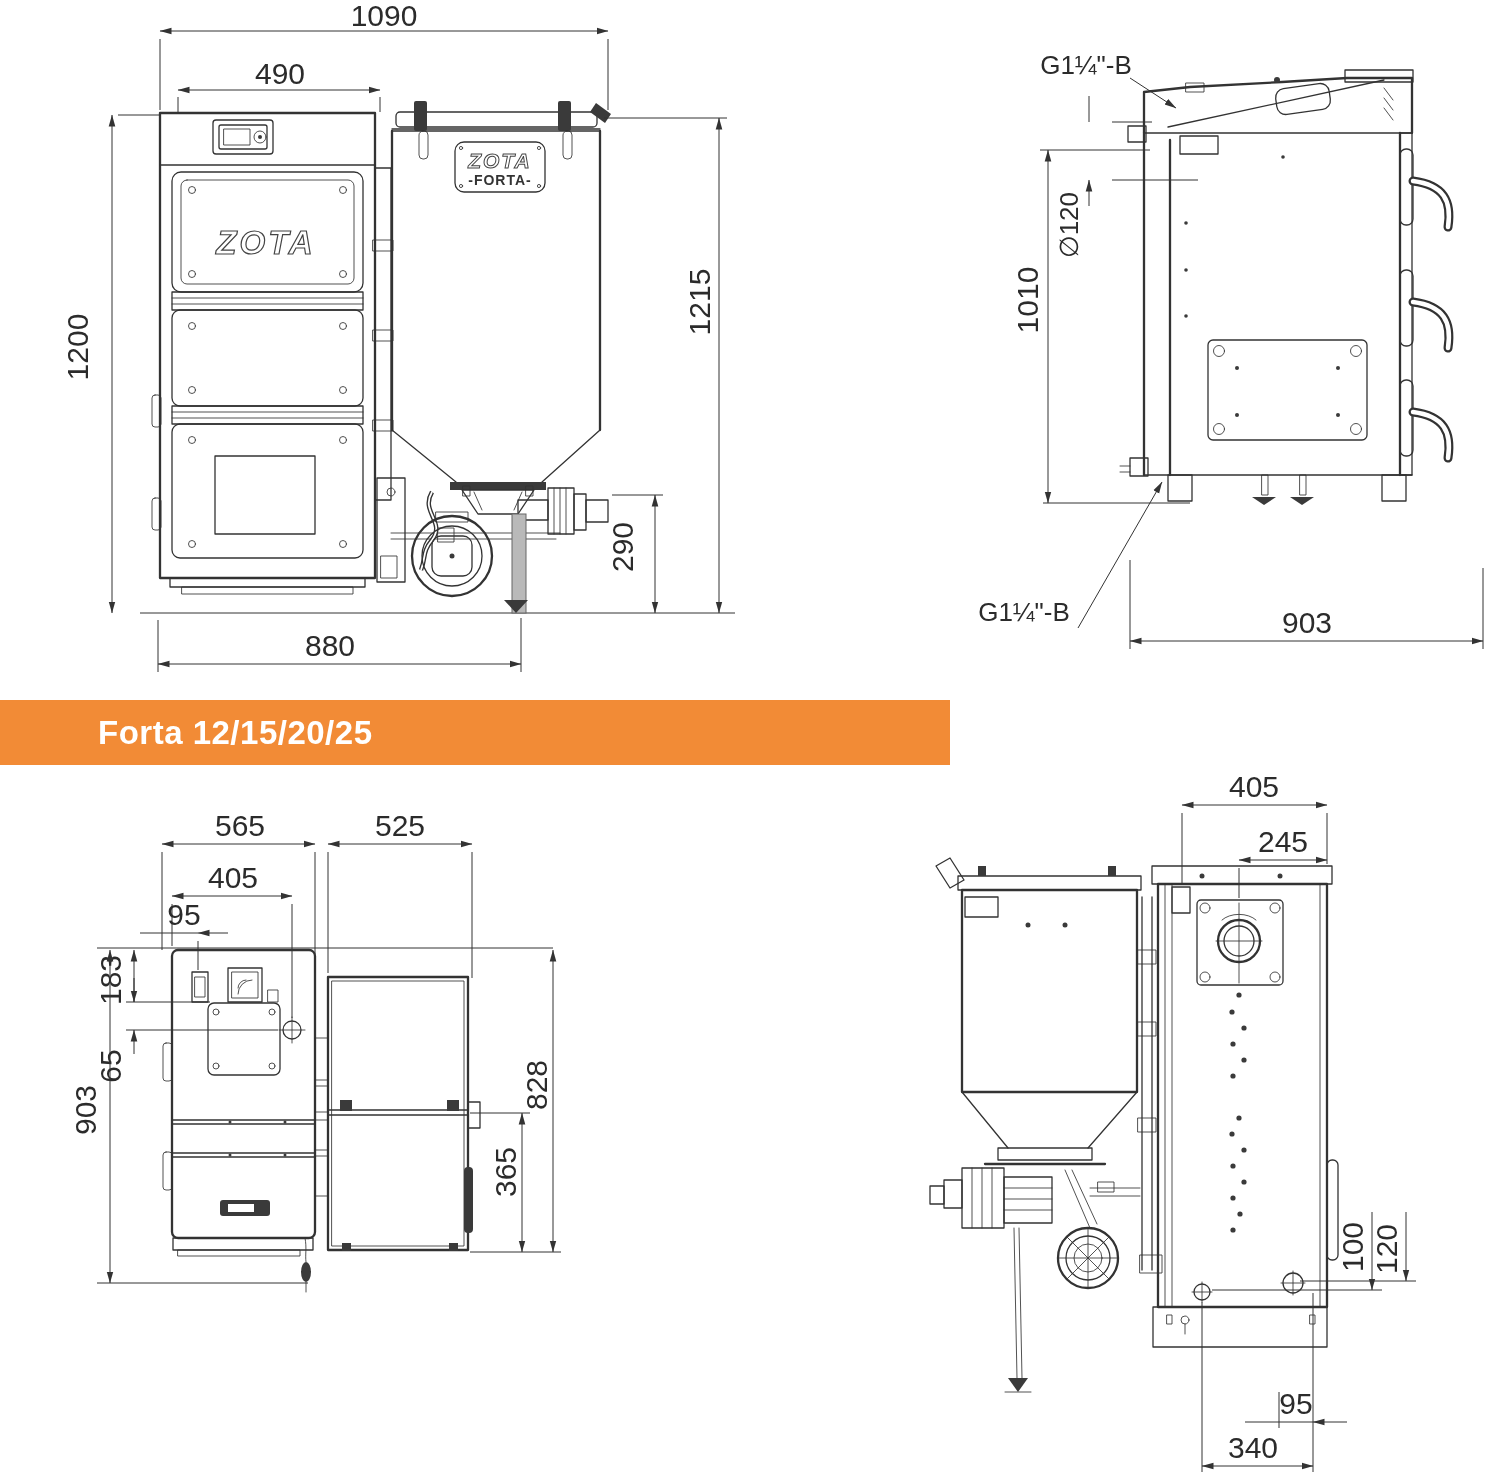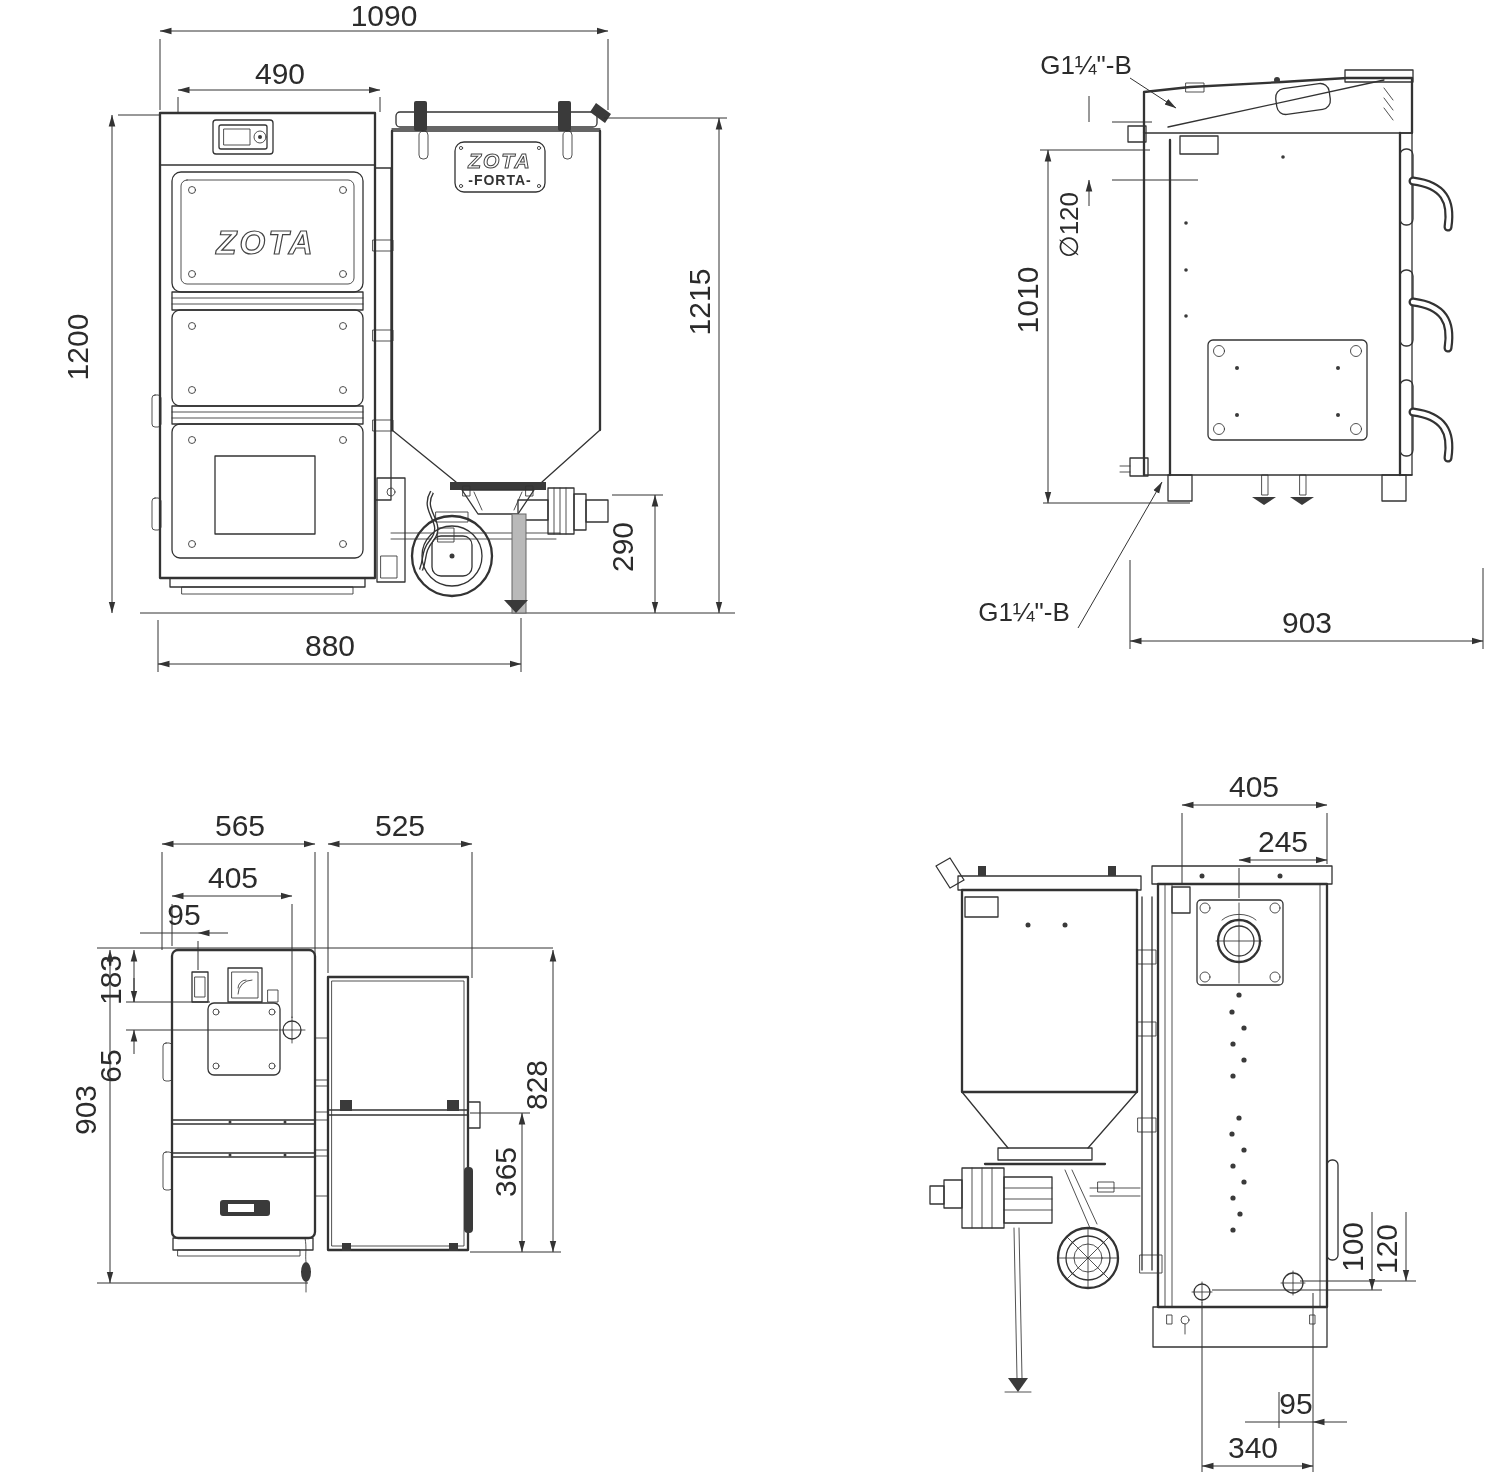--- a/index.html
+++ b/index.html
@@ -32,20 +32,23 @@
               fill:#fff;stroke:#444;stroke-width:1;}
   .model-plate{font-size:14px;font-weight:bold;letter-spacing:1px;fill:#333;stroke:none;}
   .dma{marker-start:url(#ar);marker-end:url(#ar);}
   .dme{marker-end:url(#ar);}
 </style>
 </head>
 <body>
 
 <div class="canvas">
 
+  <div class="banner">
+    <span>Forta 12/15/20/25</span>
+  </div>
 
   <svg width="1500" height="1474" viewBox="0 0 1500 1474">
     <defs>
       <marker id="ar" markerWidth="13" markerHeight="9" refX="11.5" refY="4" orient="auto-start-reverse" markerUnits="userSpaceOnUse">
         <path d="M0,0.7 L11.8,4 L0,7.3 Z" fill="#333"></path>
       </marker>
     </defs>
 
     <g>
 

